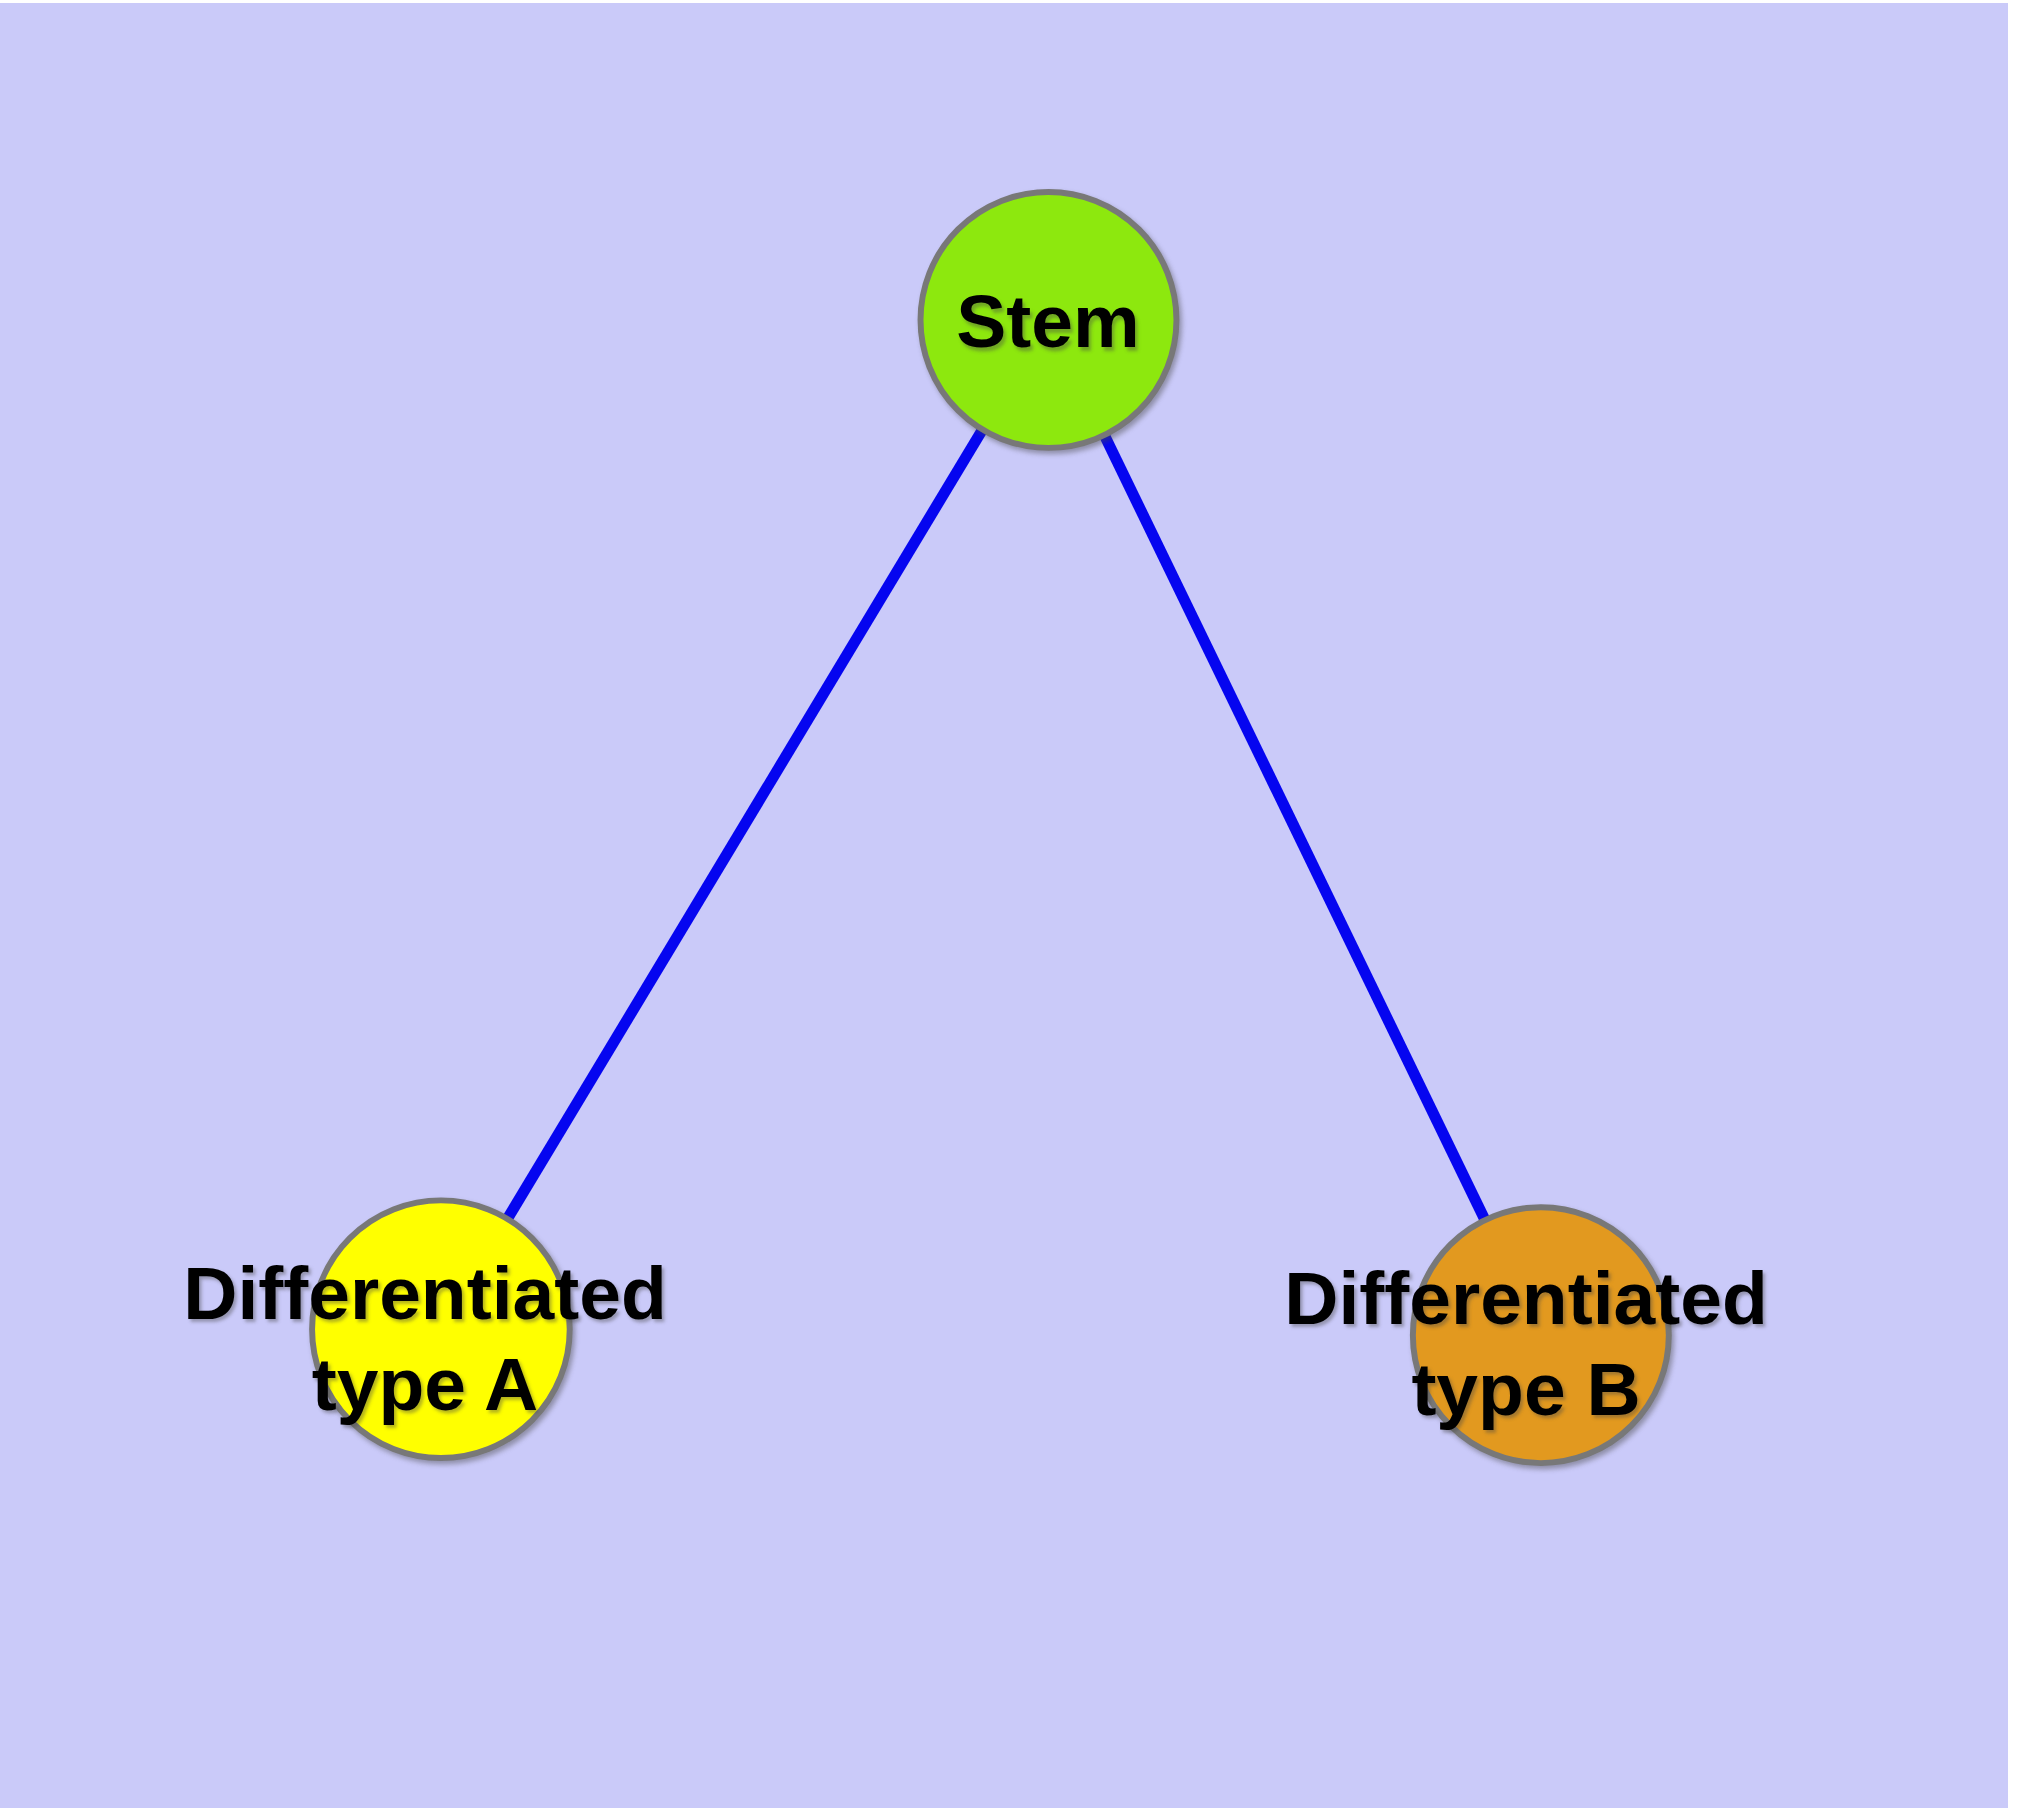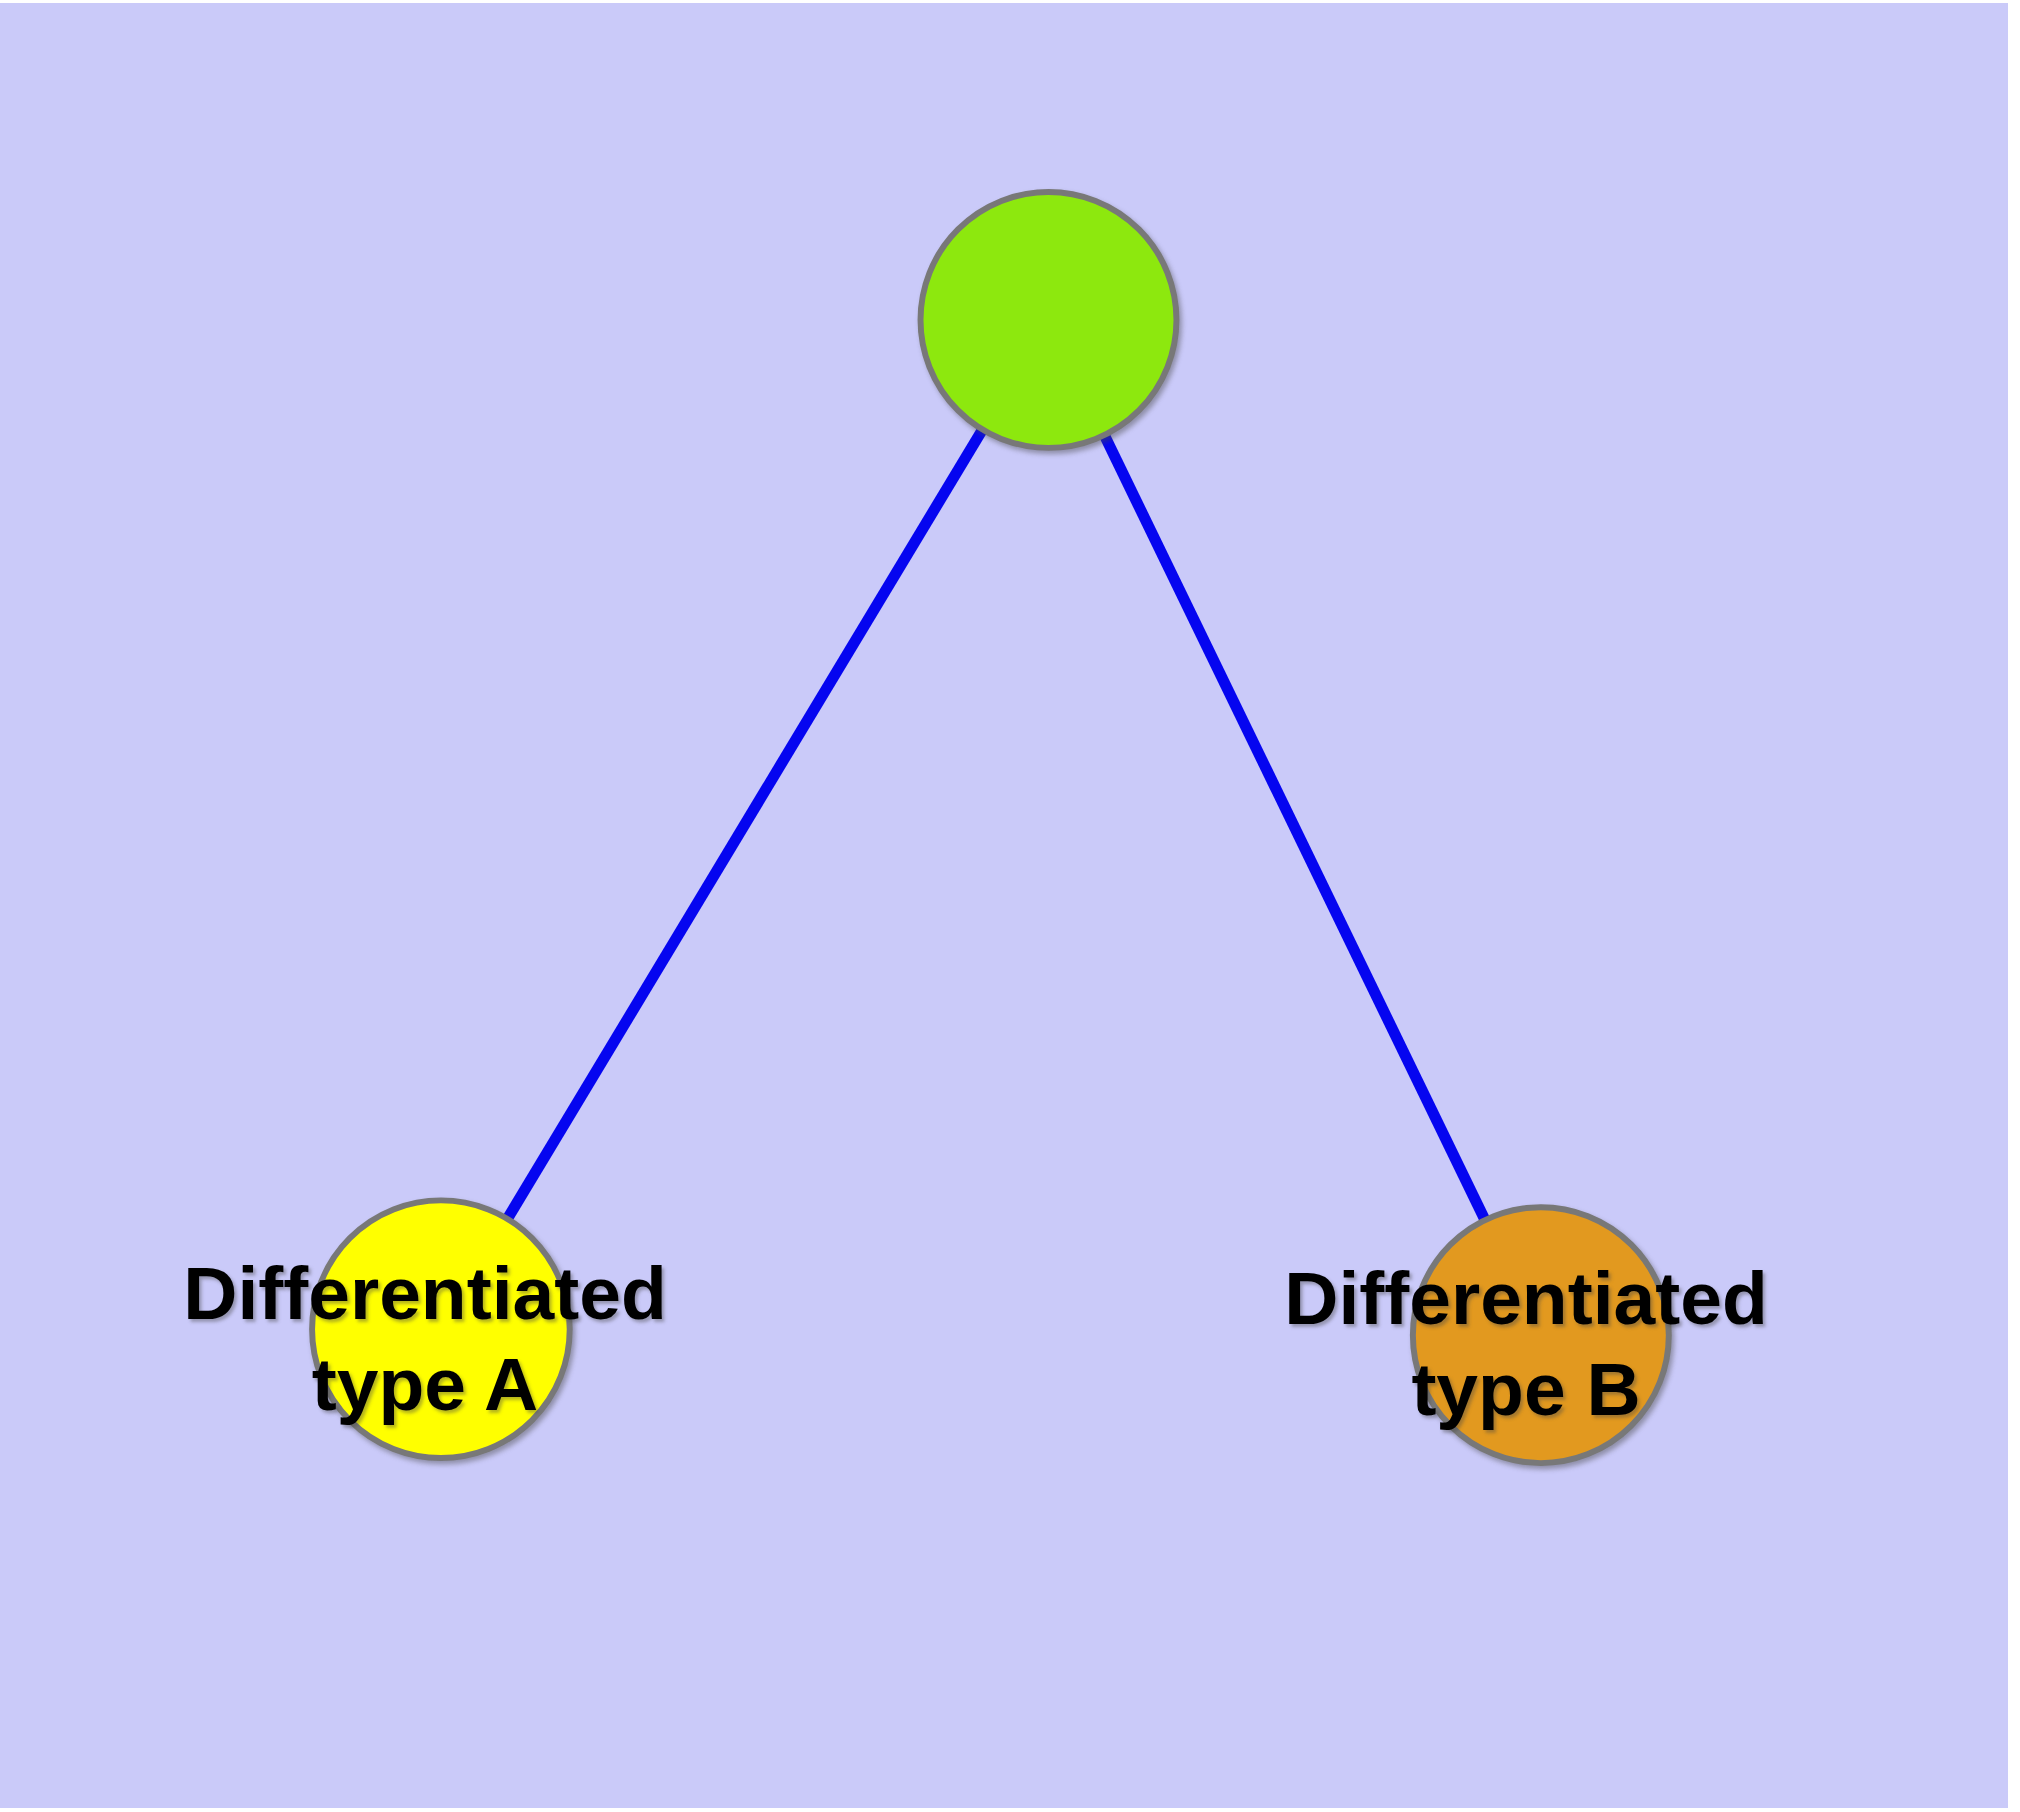--- a/index.html
+++ b/index.html
@@ -54,20 +54,21 @@
     <svg class="graph-svg" viewBox="0 0 2369 2130">
 
       <line x1="1237" y1="374" x2="520" y2="1565" stroke-width="13" stroke="#0505F0"></line>
       <line x1="1237" y1="374" x2="1818" y2="1572" stroke-width="13" stroke="#0505F0"></line>
 
       <circle class="node-circle" cx="1237" cy="374" r="151" stroke-width="7" fill="#8DE80E" stroke="#787878"></circle>
       <circle class="node-circle" cx="520" cy="1565" r="152" stroke-width="7" fill="#FFFF00" stroke="#787878"></circle>
       <circle class="node-circle" cx="1818" cy="1572" r="151" stroke-width="7" fill="#E2991F" stroke="#787878"></circle>
     </svg>
 
+    <div class="node-label" style="left: 1048px; top: 319px; color: rgb(0, 0, 0);">Stem</div>
 
     <div class="node-label" style="left: 425px; top: 1336px; color: rgb(0, 0, 0);">Differentiated
 type A</div>
 
     <div class="node-label" style="left: 1526px; top: 1341px; color: rgb(0, 0, 0);">Differentiated
 type B</div>
   </div>
 </div>
 
 

